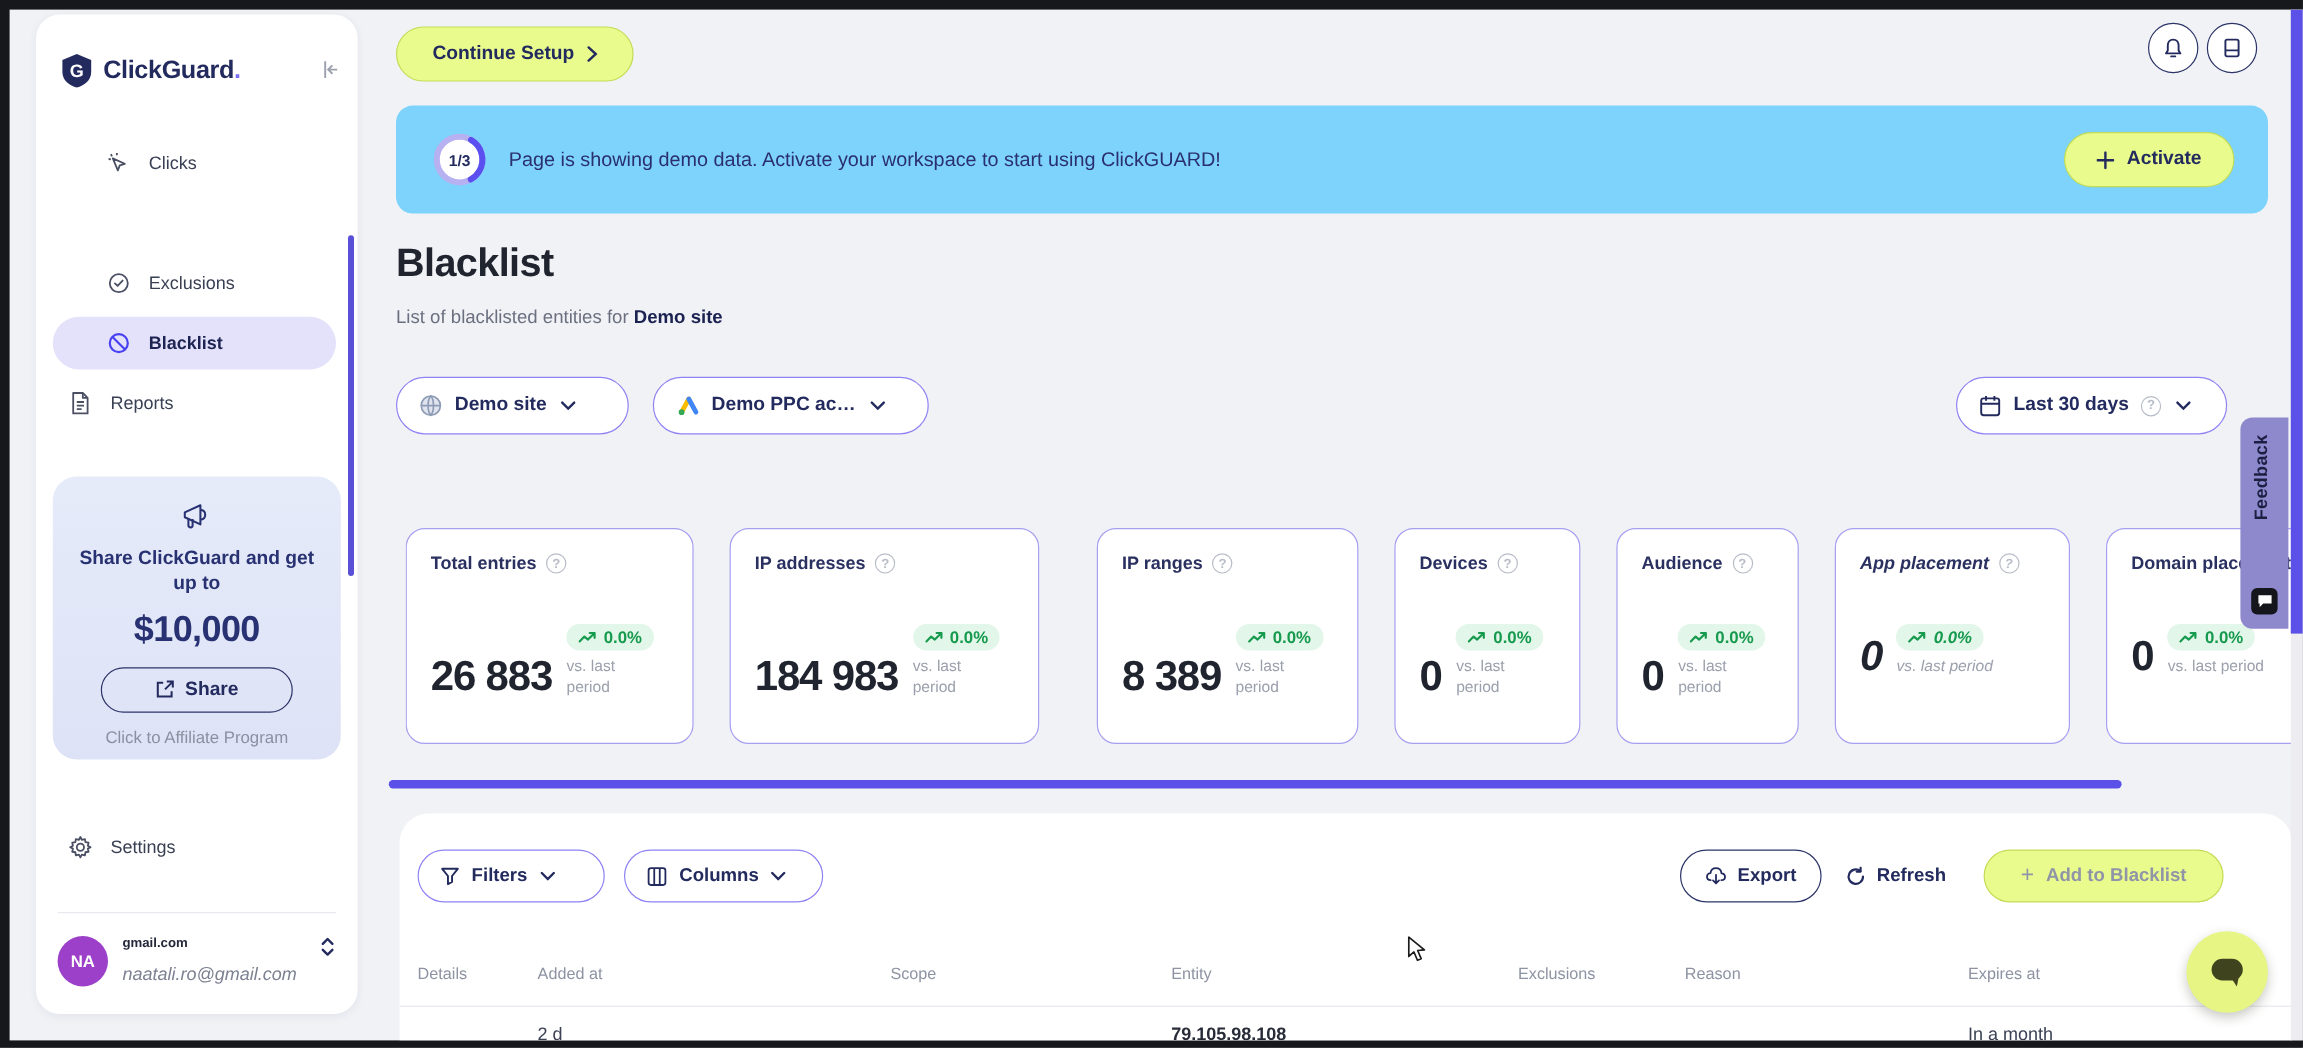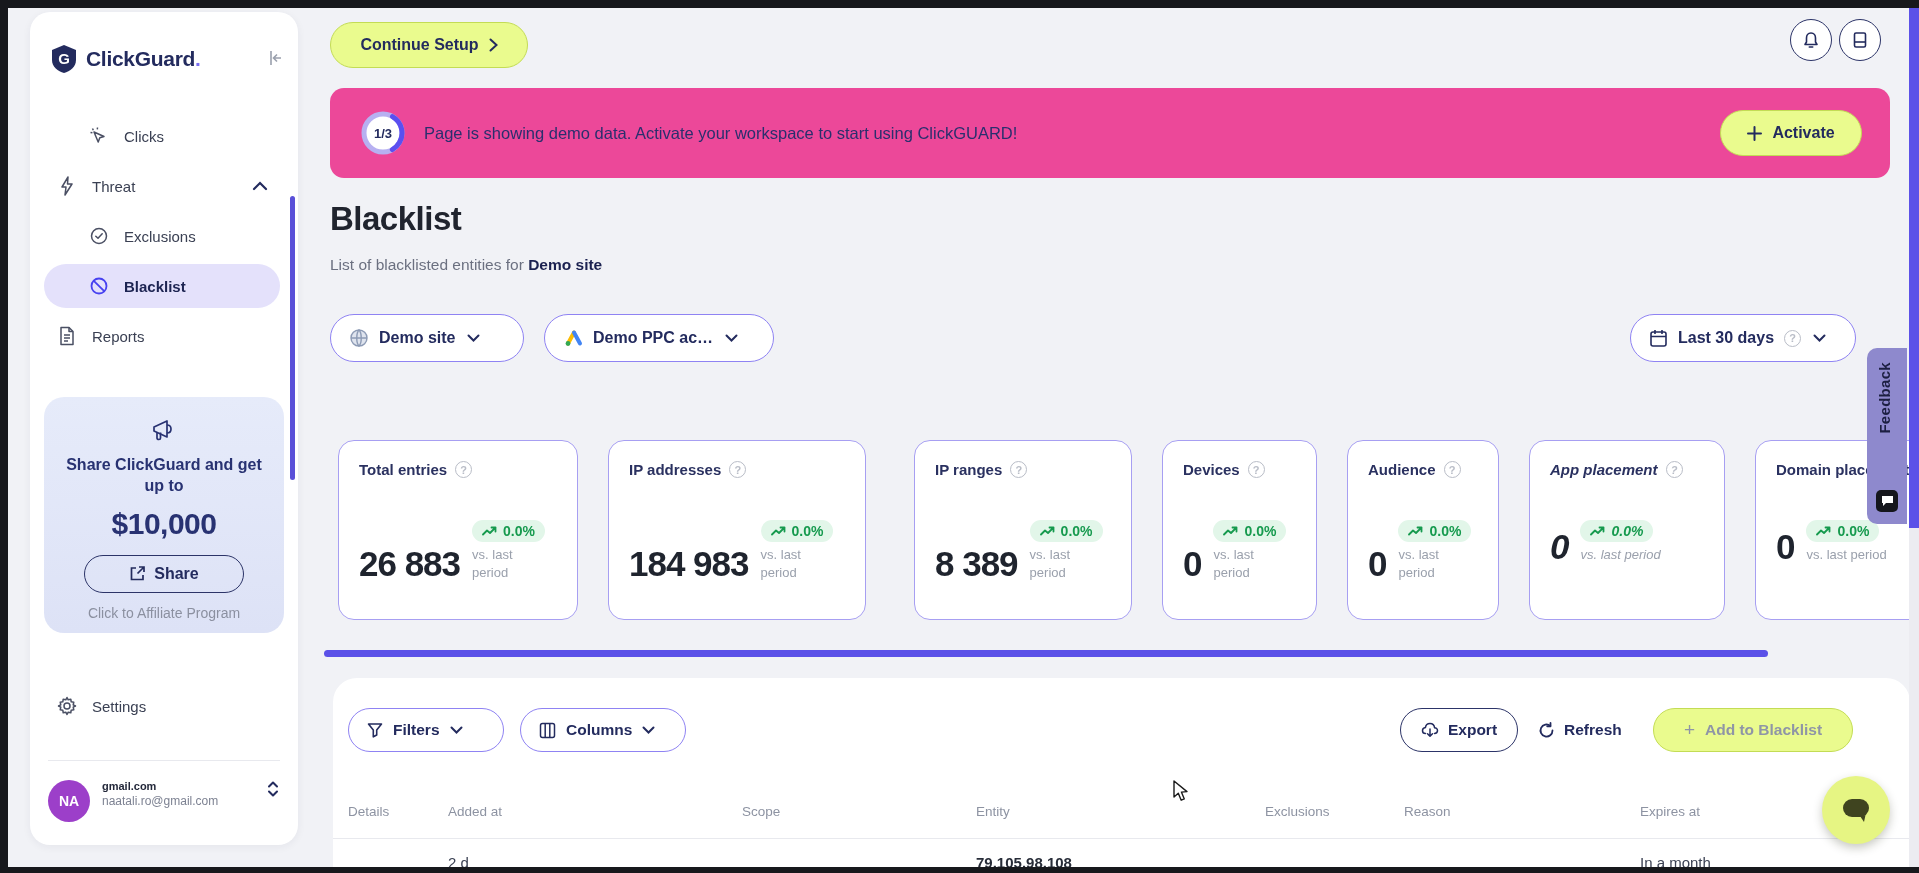--- a/index.html
+++ b/index.html
@@ -27,30 +27,30 @@
   .promo-amount { font-size:30px; font-weight:800; margin-top:10px; letter-spacing:-.5px; }
   .share-btn { margin:14px auto 0; width:160px; height:38px; border:1.5px solid #2c3468; border-radius:19px; background:transparent; display:flex; align-items:center; justify-content:center; gap:8px; font-size:16px; font-weight:600; color:#232b5e; cursor:pointer; }
   .affiliate { margin-top:12px; font-size:14px; color:#8b90a0; }
 
   .settings-item { top:672px; }
   .side-divider { position:absolute; left:18px; top:748px; width:232px; height:1px; background:#e8e9ee; }
   .user-row { position:absolute; left:18px; top:768px; width:232px; height:52px; display:flex; align-items:flex-start; cursor:pointer; }
   .avatar { width:42px; height:42px; border-radius:50%; background:#9c3fc9; color:#fff; font-size:14px; font-weight:700; display:flex; align-items:center; justify-content:center; }
   .user-texts { margin-left:12px; }
   .user-name { font-size:11px; font-weight:700; color:#23283a; }
-  .user-email { font-size:12px; color:#7d8292; margin-top:2px; }
+  .user-email { font-size:15px; color:#7d8292; margin-top:12px;font-style:italic; }
   .user-chevs { margin-left:auto; color:#232b5e; }
 
   
   .lime-btn { background:#eafb8e; border:1.5px solid #c3dc55; color:#232b5e; font-weight:700; display:flex; align-items:center; justify-content:center; gap:10px; border-radius:23px; cursor:pointer; font-size:16px; }
   .continue-btn { position:absolute; left:322px; top:14px; width:198px; height:46px; }
   .round-btn { position:absolute; top:11px; width:42px; height:42px; border-radius:50%; border:1.5px solid #2c3468; background:#fff; display:flex; align-items:center; justify-content:center; color:#232b5e; cursor:pointer; }
 
   
-  .banner { position:absolute; left:322px; top:80px; width:1560px; height:90px; background:#ec4899; border-radius:14px; display:flex; align-items:center; }
+  .banner { position:absolute; left:322px; top:80px; width:1560px; height:90px; background:#7dd3fc; border-radius:14px; display:flex; align-items:center; }
   .ring-wrap { position:relative; margin-left:30px; width:46px; height:46px; }
   .ring-label { position:absolute; left:0; top:0; width:46px; height:46px; display:flex; align-items:center; justify-content:center; font-size:13px; font-weight:700; color:#232b5e; }
   .banner-msg { margin-left:18px; font-size:16.5px; font-weight:500; color:#2a2f6e; }
   .activate-btn { position:absolute; right:28px; top:22px; width:142px; height:46px; }
 
   
   .page-title { position:absolute; left:322px; top:192px; font-size:33px; font-weight:800; color:#20242e; letter-spacing:-.5px; }
   .page-subtitle { position:absolute; left:322px; top:248px; font-size:15.5px; color:#6b7080; }
   .page-subtitle b { color:#1b2150; font-weight:700; }
 
@@ -114,31 +114,20 @@
     <div class="nav-item nav-indent" style="top:102px;">
       <span class="ic">
         <svg width="20" height="20" viewBox="0 0 20 20" fill="none" stroke="currentColor" stroke-width="1.5">
           <path d="M5 6 L15 10.5 L10.8 11.8 L9.2 16 Z" stroke-linejoin="round"></path>
           <path d="M3.5 2.5 L4.3 4.3 M8.5 1.5 L8.3 3.4 M1.5 6.5 L3.4 6.8"></path>
         </svg>
       </span>
       <span>Clicks</span>
     </div>
 
-    <div class="nav-item nav-top" style="top:152px;">
-      <span class="ic">
-        <svg width="18" height="20" viewBox="0 0 16 20" fill="none" stroke="currentColor" stroke-width="1.5" stroke-linejoin="round">
-          <path d="M9 1 L3 11 H7 L6 19 L13 8 H8.5 Z"></path>
-        </svg>
-      </span>
-      <span>Threat</span>
-      <svg class="chev-up" width="16" height="10" viewBox="0 0 16 10" fill="none" stroke="currentColor" stroke-width="2.2" stroke-linecap="round">
-          <path d="M2 8 L8 2 L14 8"></path>
-        </svg>
-    </div>
 
     <div class="nav-item nav-indent" style="top:202px;">
       <span class="ic">
         <svg width="20" height="20" viewBox="0 0 20 20" fill="none" stroke="currentColor" stroke-width="1.5">
           <circle cx="10" cy="10" r="7.5"></circle>
           <path d="M6.8 10.2 L9 12.3 L13.2 7.8" stroke-linecap="round" stroke-linejoin="round"></path>
         </svg>
       </span>
       <span>Exclusions</span>
     </div>

